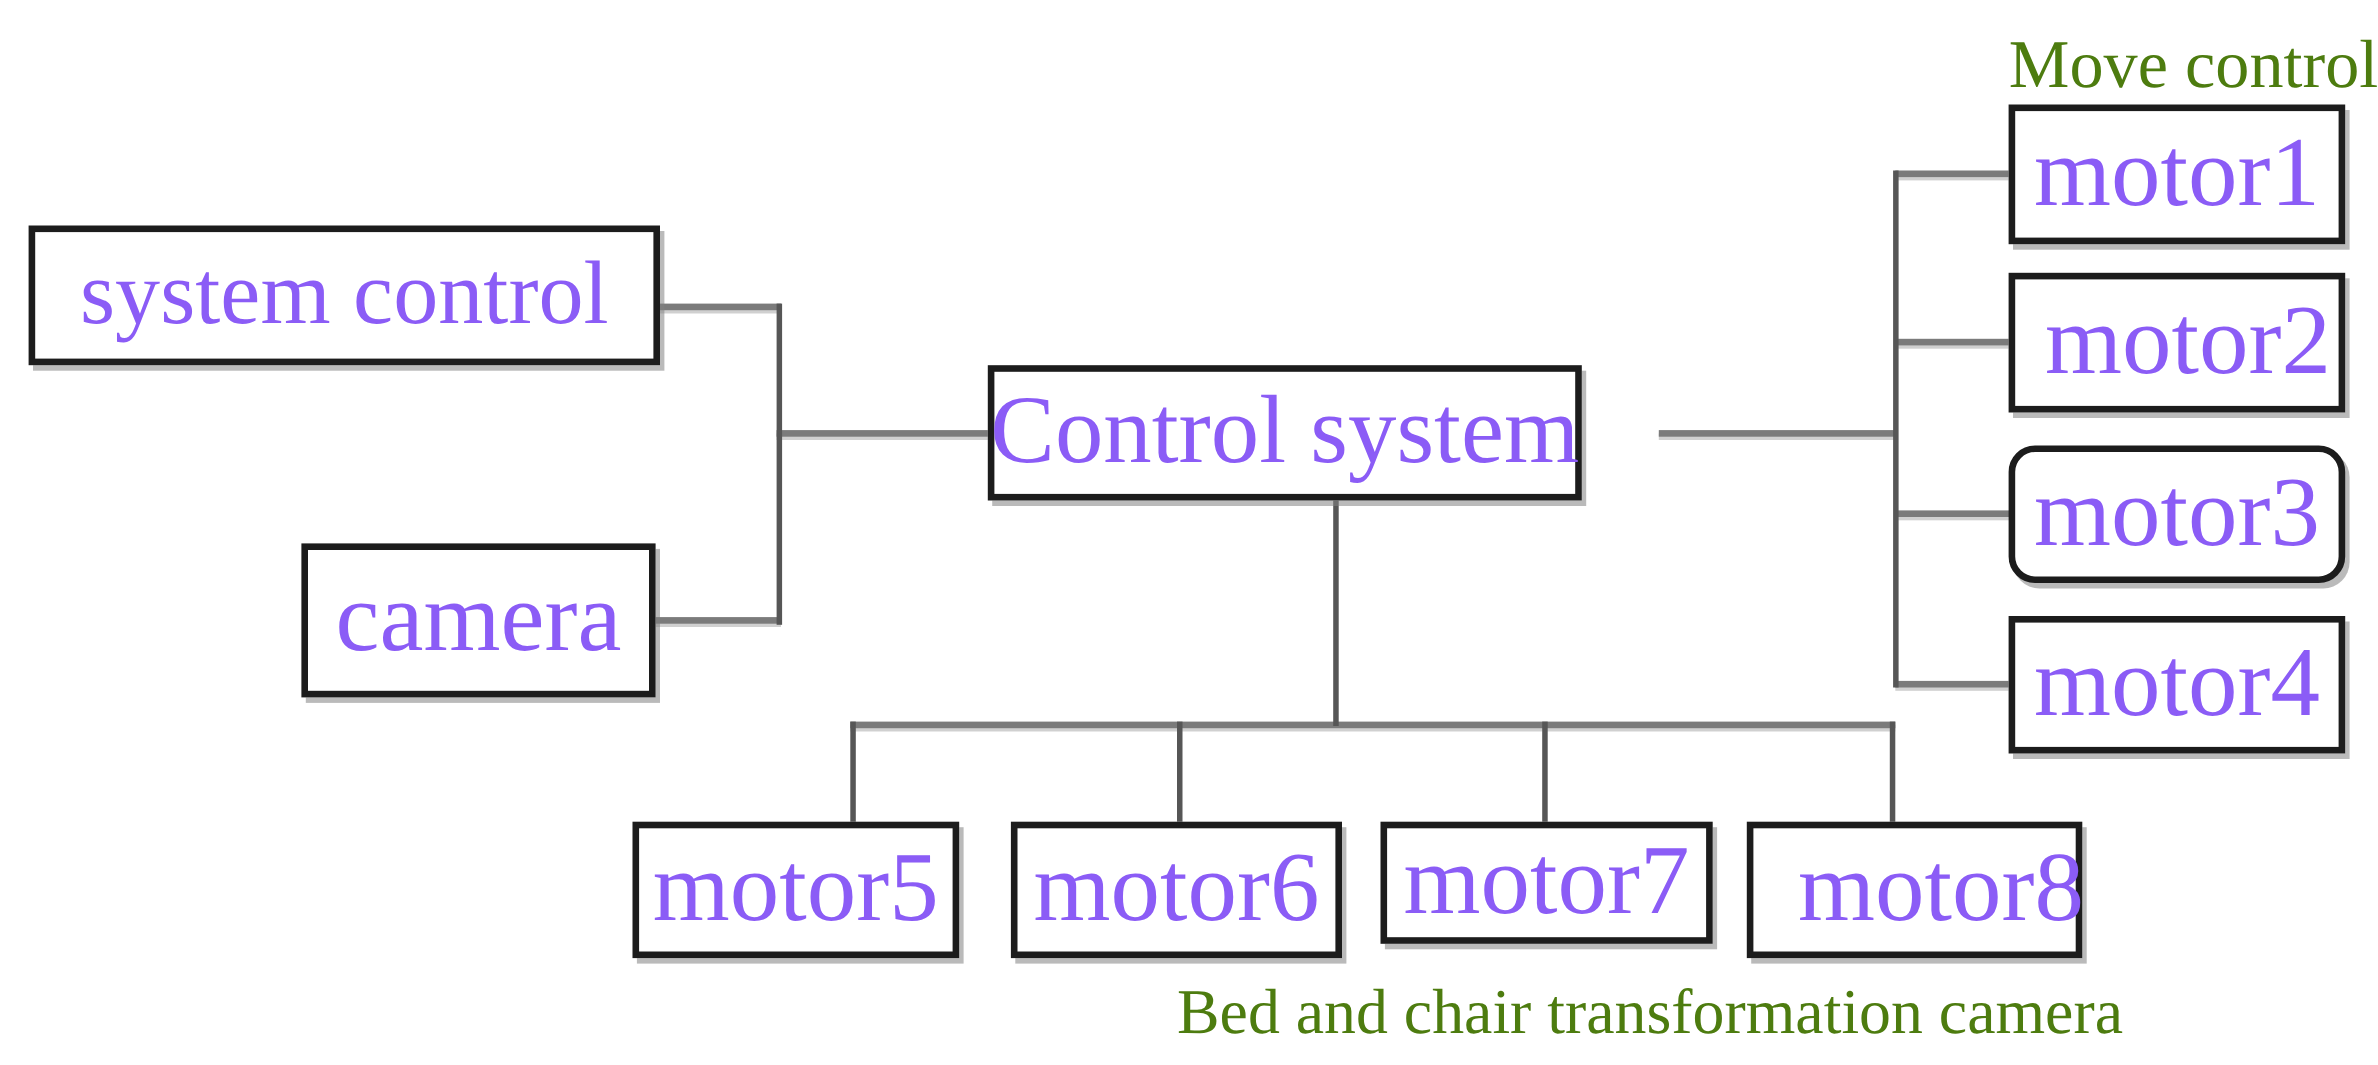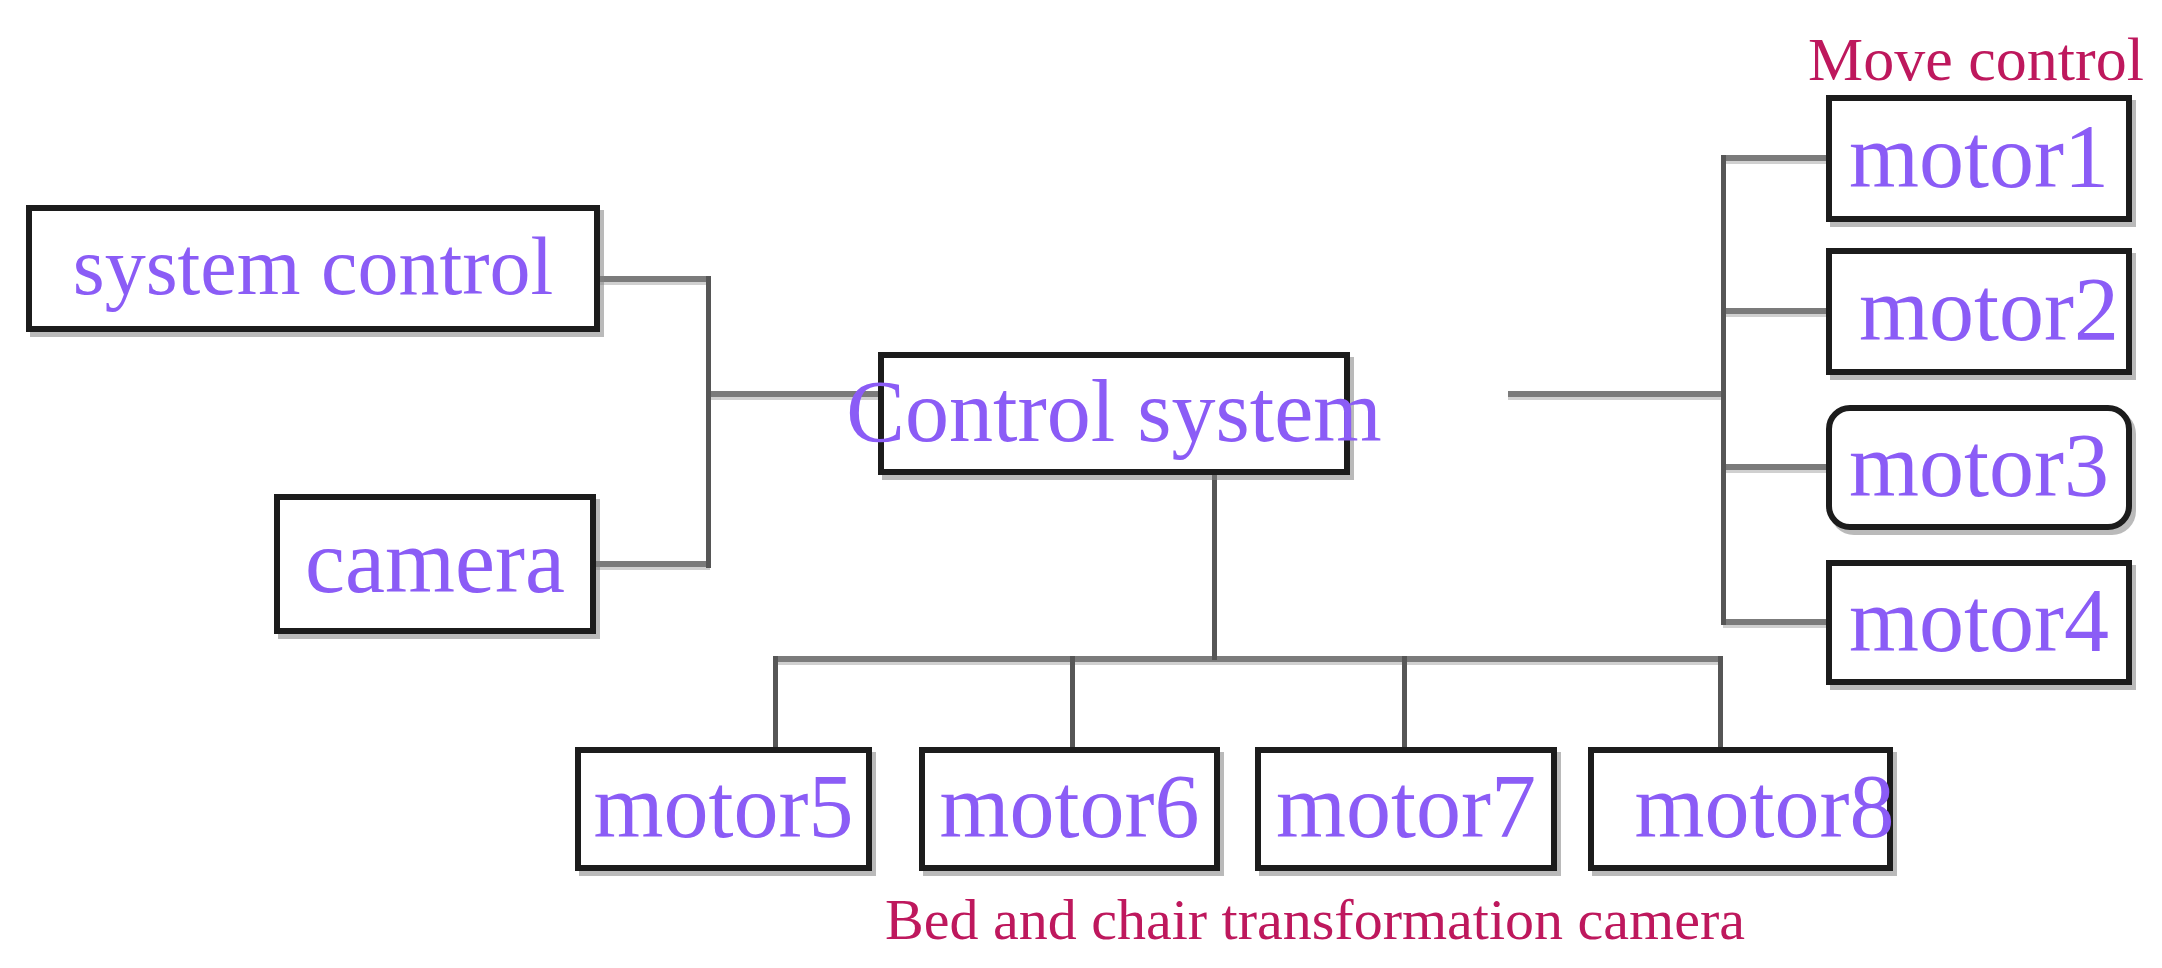--- a/index.html
+++ b/index.html
@@ -47,22 +47,22 @@
   }
   .v-line {
     position: absolute;
     width: 5px;
     background: #565656;
     z-index: 2;
   }
   
   .caption {
     position: absolute;
-    color: #be185d;
-    text-align: center;
+    color: #4d7c0f;
+    text-align: right;
     white-space: nowrap;
     z-index: 3;
   }
   .caption.move   { font-size: 62px; }
   .caption.bottom { font-size: 58px; }
 </style>
 </head>
 <body>
 
 <div id="canvas">
@@ -94,21 +94,21 @@
   <div class="v-line" style="left:1718px; top:656px; height:94px;"></div>
 
   <div class="box remote" style="left:26px; top:205px; width:574px; height:127px;">
     <span>system control</span>
   </div>
 
   <div class="box small-label" style="left:274px; top:494px; width:322px; height:140px;">
     <span>camera</span>
   </div>
 
-  <div class="box" style="left:878px; top:332px; width:472px; height:123px;margin-top:20px;">
+  <div class="box" style="left:898px; top:332px; width:540px; height:123px;">
     <span>Control system</span>
   </div>
 
   <div class="box small-label" style="left:1826px; top:95px; width:306px; height:127px;">
     <span>motor1</span>
   </div>
   <div class="box small-label" style="left:1826px; top:248px; width:306px; height:127px;padding-left:20px;">
     <span>motor2</span>
   </div>
   <div class="box small-label" style="left:1826px; top:405px; width:306px; height:125px;border-radius:24px;">
@@ -117,21 +117,21 @@
   <div class="box small-label" style="left:1826px; top:560px; width:306px; height:125px;">
     <span>motor4</span>
   </div>
 
   <div class="box small-label" style="left:575px; top:747px; width:297px; height:124px;">
     <span>motor5</span>
   </div>
   <div class="box small-label" style="left:919px; top:747px; width:301px; height:124px;">
     <span>motor6</span>
   </div>
-  <div class="box small-label" style="left:1255px; top:747px; width:302px; height:124px;">
+  <div class="box small-label" style="left:1255px; top:747px; width:302px; height:111px;">
     <span>motor7</span>
   </div>
   <div class="box small-label" style="left:1588px; top:747px; width:305px; height:124px;padding-left:48px;">
     <span>motor8</span>
   </div>
 
   <div class="caption move" style="left:1790px; top:24px; width:372px;">Move control</div>
 
   <div class="caption bottom" style="left:700px; top:886px; width:1230px;">Bed and chair transformation camera</div>
 

